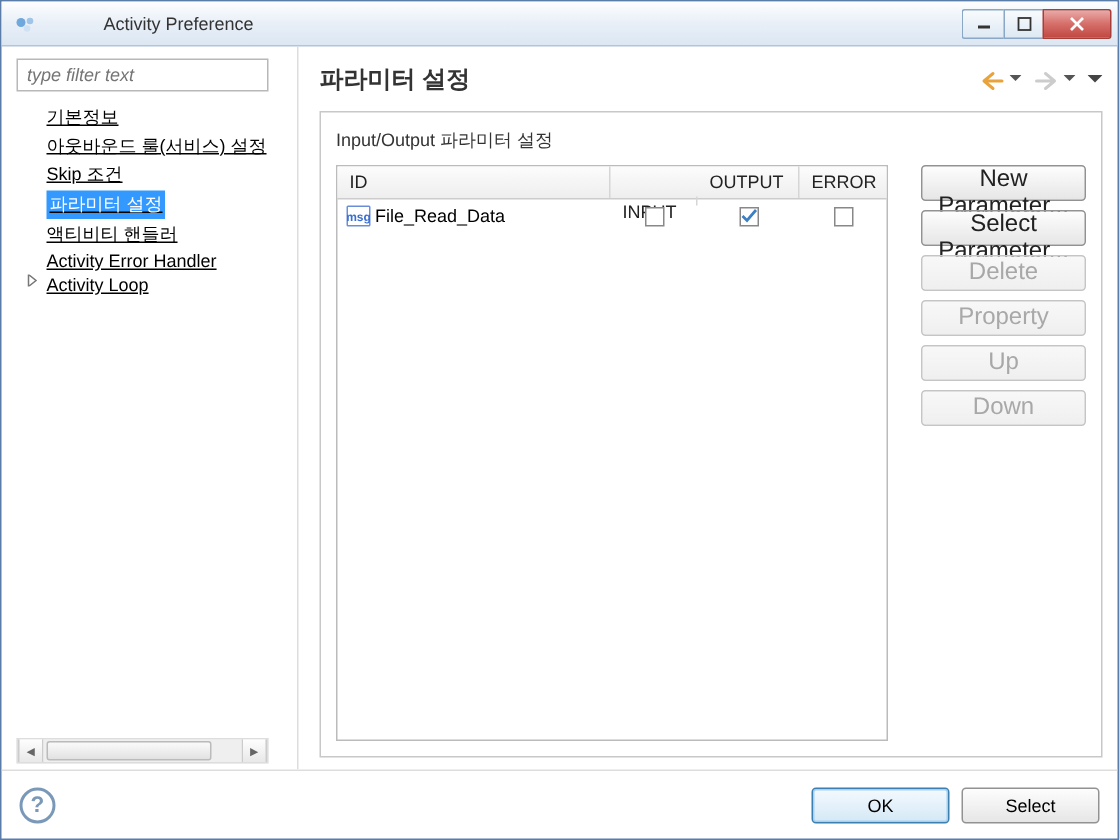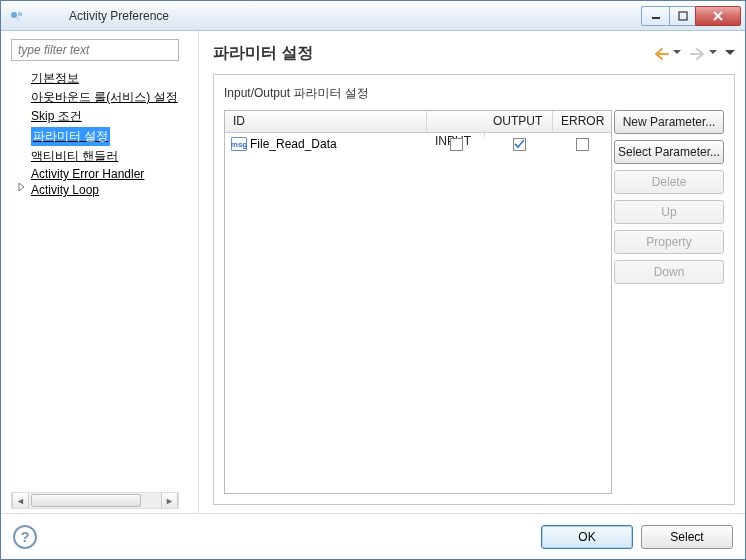--- a/index.html
+++ b/index.html
@@ -32,41 +32,41 @@
     .sb-track { flex:1; background:#efefef; height:15px; position:relative;}
     .sb-thumb { position:absolute; left:2px; top:1px; width:110px;height:13px; background:linear-gradient(#fafafa,#e2e2e2); border:1px solid #bbb; border-radius:2px;}
     
     .main { flex: 1; display: flex; flex-direction: column; padding: 8px 10px 8px 14px; }
     .main-header { display: flex; align-items: center; justify-content: space-between; padding: 4px 0 10px 0; }
     .main-title { font-size: 16px; font-weight: bold; color: #333; }
     .nav-arrows { display: flex; align-items: center; gap: 0px; }
     
     .panel { flex: 1; border: 1px solid #c8c8c8; padding: 10px 10px; display: flex; flex-direction: column; background:#fff;}
     .panel-subtitle { font-size: 12px; margin-bottom: 8px; color: #333; }
-    .panel-body { flex: 1; display: flex; gap: 2px; overflow:hidden;}
+    .panel-body { flex: 1; display: flex; gap: 22px; overflow:hidden;}
     
     .table-wrap { flex: 1; border: 1px solid #bbb; background: #fff; display:flex; flex-direction:column;}
     .thead-row { display: flex; height: 22px; border-bottom: 1px solid #ccc; background: linear-gradient(#fcfcfc, #eeeeee); }
     .th { padding: 3px 8px; border-right: 1px solid #d6d6d6; font-size: 12px; color: #222;}
     .th.id { flex: 1; }
     .th.input { width: 58px; text-align: left; margin-top: 20px; }
     .th.output { width: 68px; text-align: left; }
     .th.error { width: 58px; text-align: left; border-right:none; }
     .tbody-row { display: flex; height: 22px; align-items: center; }
     .td { padding: 2px 6px; display: flex; align-items: center; gap: 3px; }
     .td.id { flex: 1; }
     .td.chk { justify-content: center; }
     .td.input { width: 58px; }
     .td.output { width: 68px; }
     .td.error { width: 58px; }
     .rowicon { width:16px;height:14px; border:1px solid #6a8fd8; background:#fff; display:flex;align-items:center;justify-content:center; font-size:8px; color:#3a6fd0; font-weight:bold; border-radius:1px;}
     .chk-box { width: 13px; height: 13px; border: 1px solid #888; background: #fff; display:flex;align-items:center;justify-content:center;}
     
     .btn-col { width: 110px; display: flex; flex-direction: column; gap: 6px; }
-    .pbtn { height: 24px; border: 1px solid #929292; background: linear-gradient(#fdfdfd, #e6e6e6); border-radius: 3px; font-size: 12px; cursor: pointer; color:#222;}
+    .pbtn { height: 24px; border: 1px solid #929292; background: linear-gradient(#fdfdfd, #e6e6e6); border-radius: 3px; font-size: 16px; cursor: pointer; color:#222;}
     .pbtn:disabled { color: #a8a8a8; cursor: default; background: linear-gradient(#f8f8f8,#efefef); border-color:#c5c5c5;}
     
     .footer { height: 46px; border-top: 1px solid #ddd; display: flex; align-items: center; padding: 0 12px; }
     .help-icon { width: 24px; height: 24px; border: 2px solid #7a98b8; border-radius: 50%; display: flex; align-items: center; justify-content: center; color: #7a98b8; font-size: 15px; font-weight: bold; cursor: pointer; }
     .footer-spacer { flex: 1; }
     .fbtn { width: 92px; height: 24px; border: 1px solid #929292; background: linear-gradient(#fdfdfd, #e6e6e6); border-radius: 3px; font-size: 12px; cursor: pointer; margin-left: 8px; }
     .fbtn.primary { border: 1px solid #3c7fb1; box-shadow: inset 0 0 0 1px #a7d0ee; background: linear-gradient(#f4fafe, #d4e8f6); }
   </style>
 </head>
 <body>
@@ -194,22 +194,22 @@
               </div>
               <div class="td chk error">
                 <div class="chk-box"></div>
               </div>
             </div>
           </div>
           <div class="btn-col">
             <button class="pbtn">New Parameter...</button>
             <button class="pbtn">Select Parameter...</button>
             <button class="pbtn" disabled="">Delete</button>
+            <button class="pbtn" disabled="">Property</button>
             <button class="pbtn" disabled="">Up</button>
-            <button class="pbtn" disabled="">Property</button>
             <button class="pbtn" disabled="">Down</button>
           </div>
         </div>
       </div>
     </div>
   </div>
 
   <div class="footer">
     <div class="help-icon">?</div>
     <div class="footer-spacer"></div>

